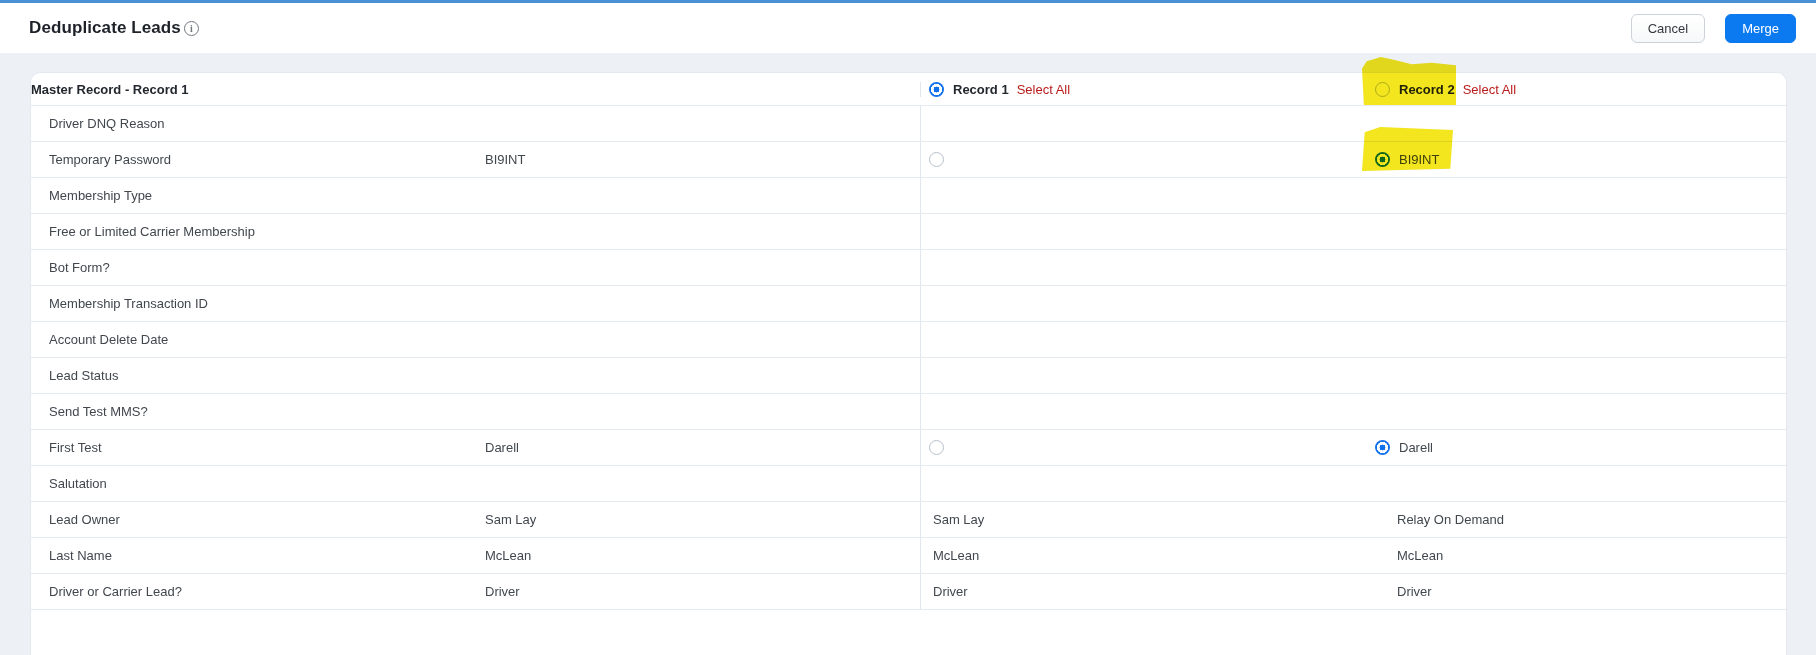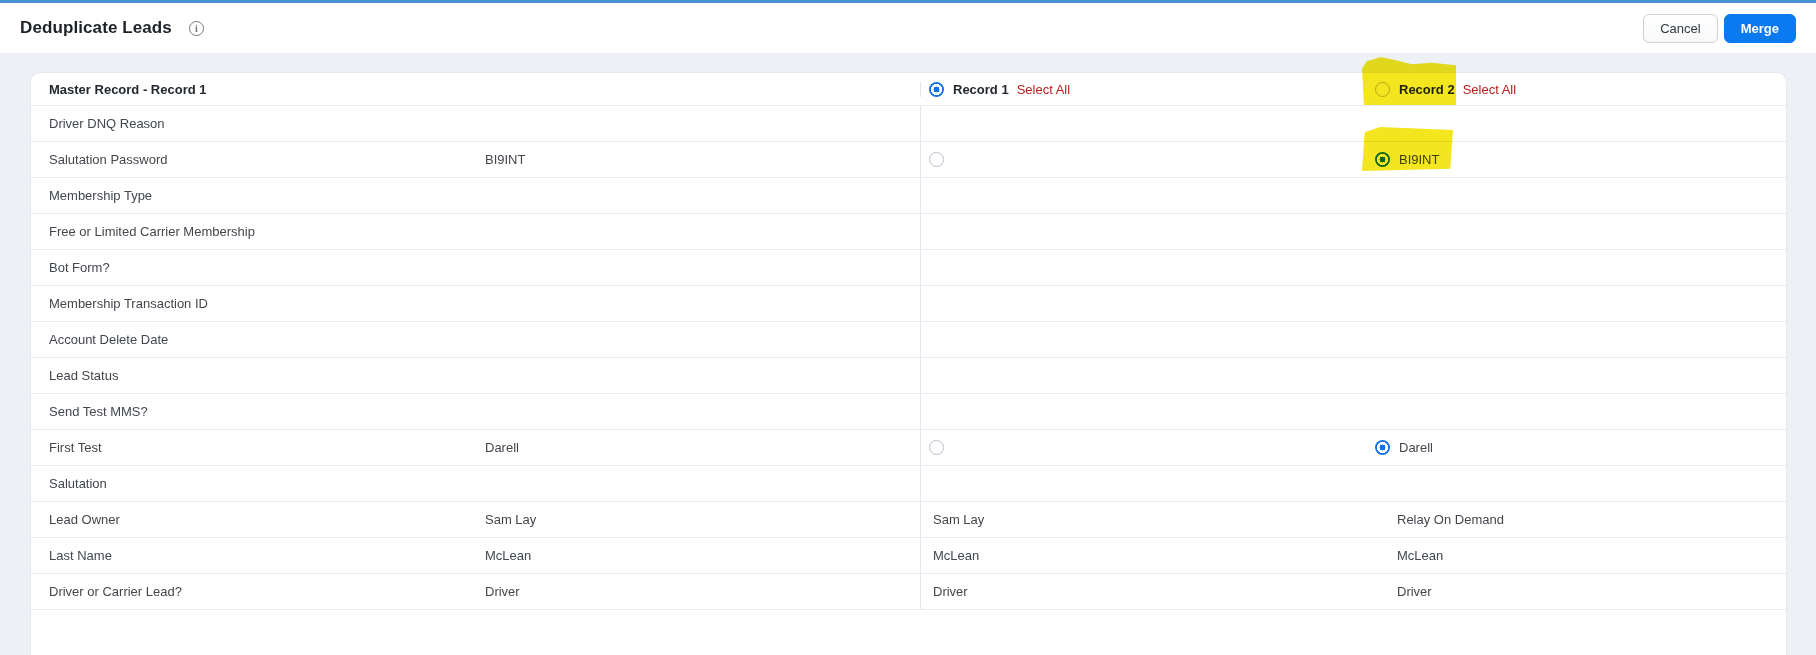--- a/index.html
+++ b/index.html
@@ -3,49 +3,49 @@
 <meta charset="utf-8">
 <style>
   * { margin:0; padding:0; box-sizing:border-box; }
   html,body { width:1816px; height:655px; overflow:hidden;
     font-family:"Liberation Sans", sans-serif; background:#ffffff; }
   .topbar { position:absolute; left:0; top:0; width:1816px; height:3px; background:#4a90d5; }
 
   .page-header { position:absolute; left:0; top:3px; width:1816px; height:50px;
     background:#fff; display:flex; align-items:center; justify-content:space-between;
     padding:0 20px; }
-  .title-wrap { display:flex; align-items:center; gap:17px; }
+  .title-wrap { display:flex; align-items:center; gap:3px;margin-left:9px; }
   .page-title { font-size:17px; font-weight:700; color:#1d2128; letter-spacing:.1px; }
   .info-icon { width:15px; height:15px; border:1.3px solid #72777e; border-radius:50%;
     display:inline-flex; align-items:center; justify-content:center;
     font-size:10px; color:#72777e; font-weight:700; font-family:"Liberation Serif", serif;
     cursor:pointer; }
-  .actions { display:flex; align-items:center; gap:6px; }
+  .actions { display:flex; align-items:center; gap:20px; }
   .btn { font-size:13px; line-height:1; border-radius:6px; padding:7px 16px; cursor:pointer; }
   .btn-cancel { background:linear-gradient(#ffffff,#f7f8f9); border:1px solid #cdd2d9; color:#33383f; }
-  .btn-merge { background:#0b7af0; border:1px solid #0b7af0; color:#fff; font-weight:700; }
+  .btn-merge { background:#0b7af0; border:1px solid #0b7af0; color:#fff; font-weight:400; }
 
   .content { position:absolute; left:0; top:53px; width:1816px; height:602px; background:#edf1f6; }
 
   .merge-table { position:absolute; left:30px; top:19px; width:1757px; height:583px;
     background:#fff; border:1px solid #e4e9f0; border-bottom:none; border-radius:10px 10px 0 0;
     font-size:13px; color:#42474e; }
 
   .trow { display:flex; align-items:center; height:36px; border-bottom:1px solid #e6ebf2;justify-content:flex-end; }
   .thead { height:33px; font-weight:700; color:#23272e; border-bottom:1px solid #e6ebf2; display:flex; align-items:center; }
 
   .cell { height:100%; display:flex; align-items:center; }
   .c-label { width:454px; padding-left:18px; }
   .c-master { width:435px; }
   .c-r1 { width:455px; border-left:1px solid #e2e7ee; padding-left:8px; }
   .c-r2 { width:411px; }
   .c-r1.no-radio .val { margin-left:4px; }
   .c-r2.no-radio .val { margin-left:22px; }
 
-  .c-head-master { width:889px; padding-left:18px; }
+  .c-head-master { width:889px; }
   .c-head-r1 { width:455px; border-left:1px solid #e2e7ee; padding-left:8px; display:flex; }
   .c-head-r2 { width:411px; display:flex; align-items:center; }
 
   .radio { width:15px; height:15px; border-radius:50%; margin-right:9px; flex:0 0 auto; cursor:pointer; }
   .radio.unselected { border:1.5px solid #b7bfca; background:#fff; }
   .radio.selected { background:radial-gradient(circle at center,
       #1272ec 0 27%, #ffffff 29% 52%, #1272ec 54% 100%); }
 
   .select-all { color:#b91c1c; margin-left:8px; font-weight:400; cursor:pointer; }
   .rec-head-label { font-weight:700; color:#23272e; }
@@ -105,21 +105,21 @@
       <span class="val"></span>
     </div>
     <div class="cell c-r2 no-radio">
 
       <span class="val"></span>
     </div>
   </div>
 
   <div class="trow">
     <div class="cell c-label">
-      <span class="lbl">Salutation Password</span>
+      <span class="lbl">Temporary Password</span>
     </div>
     <div class="cell c-master">
       <span class="val">BI9INT</span>
     </div>
     <div class="cell c-r1">
       <span class="radio unselected"></span>
       <span class="val"></span>
     </div>
     <div class="cell c-r2">
       <span class="radio selected"></span>

